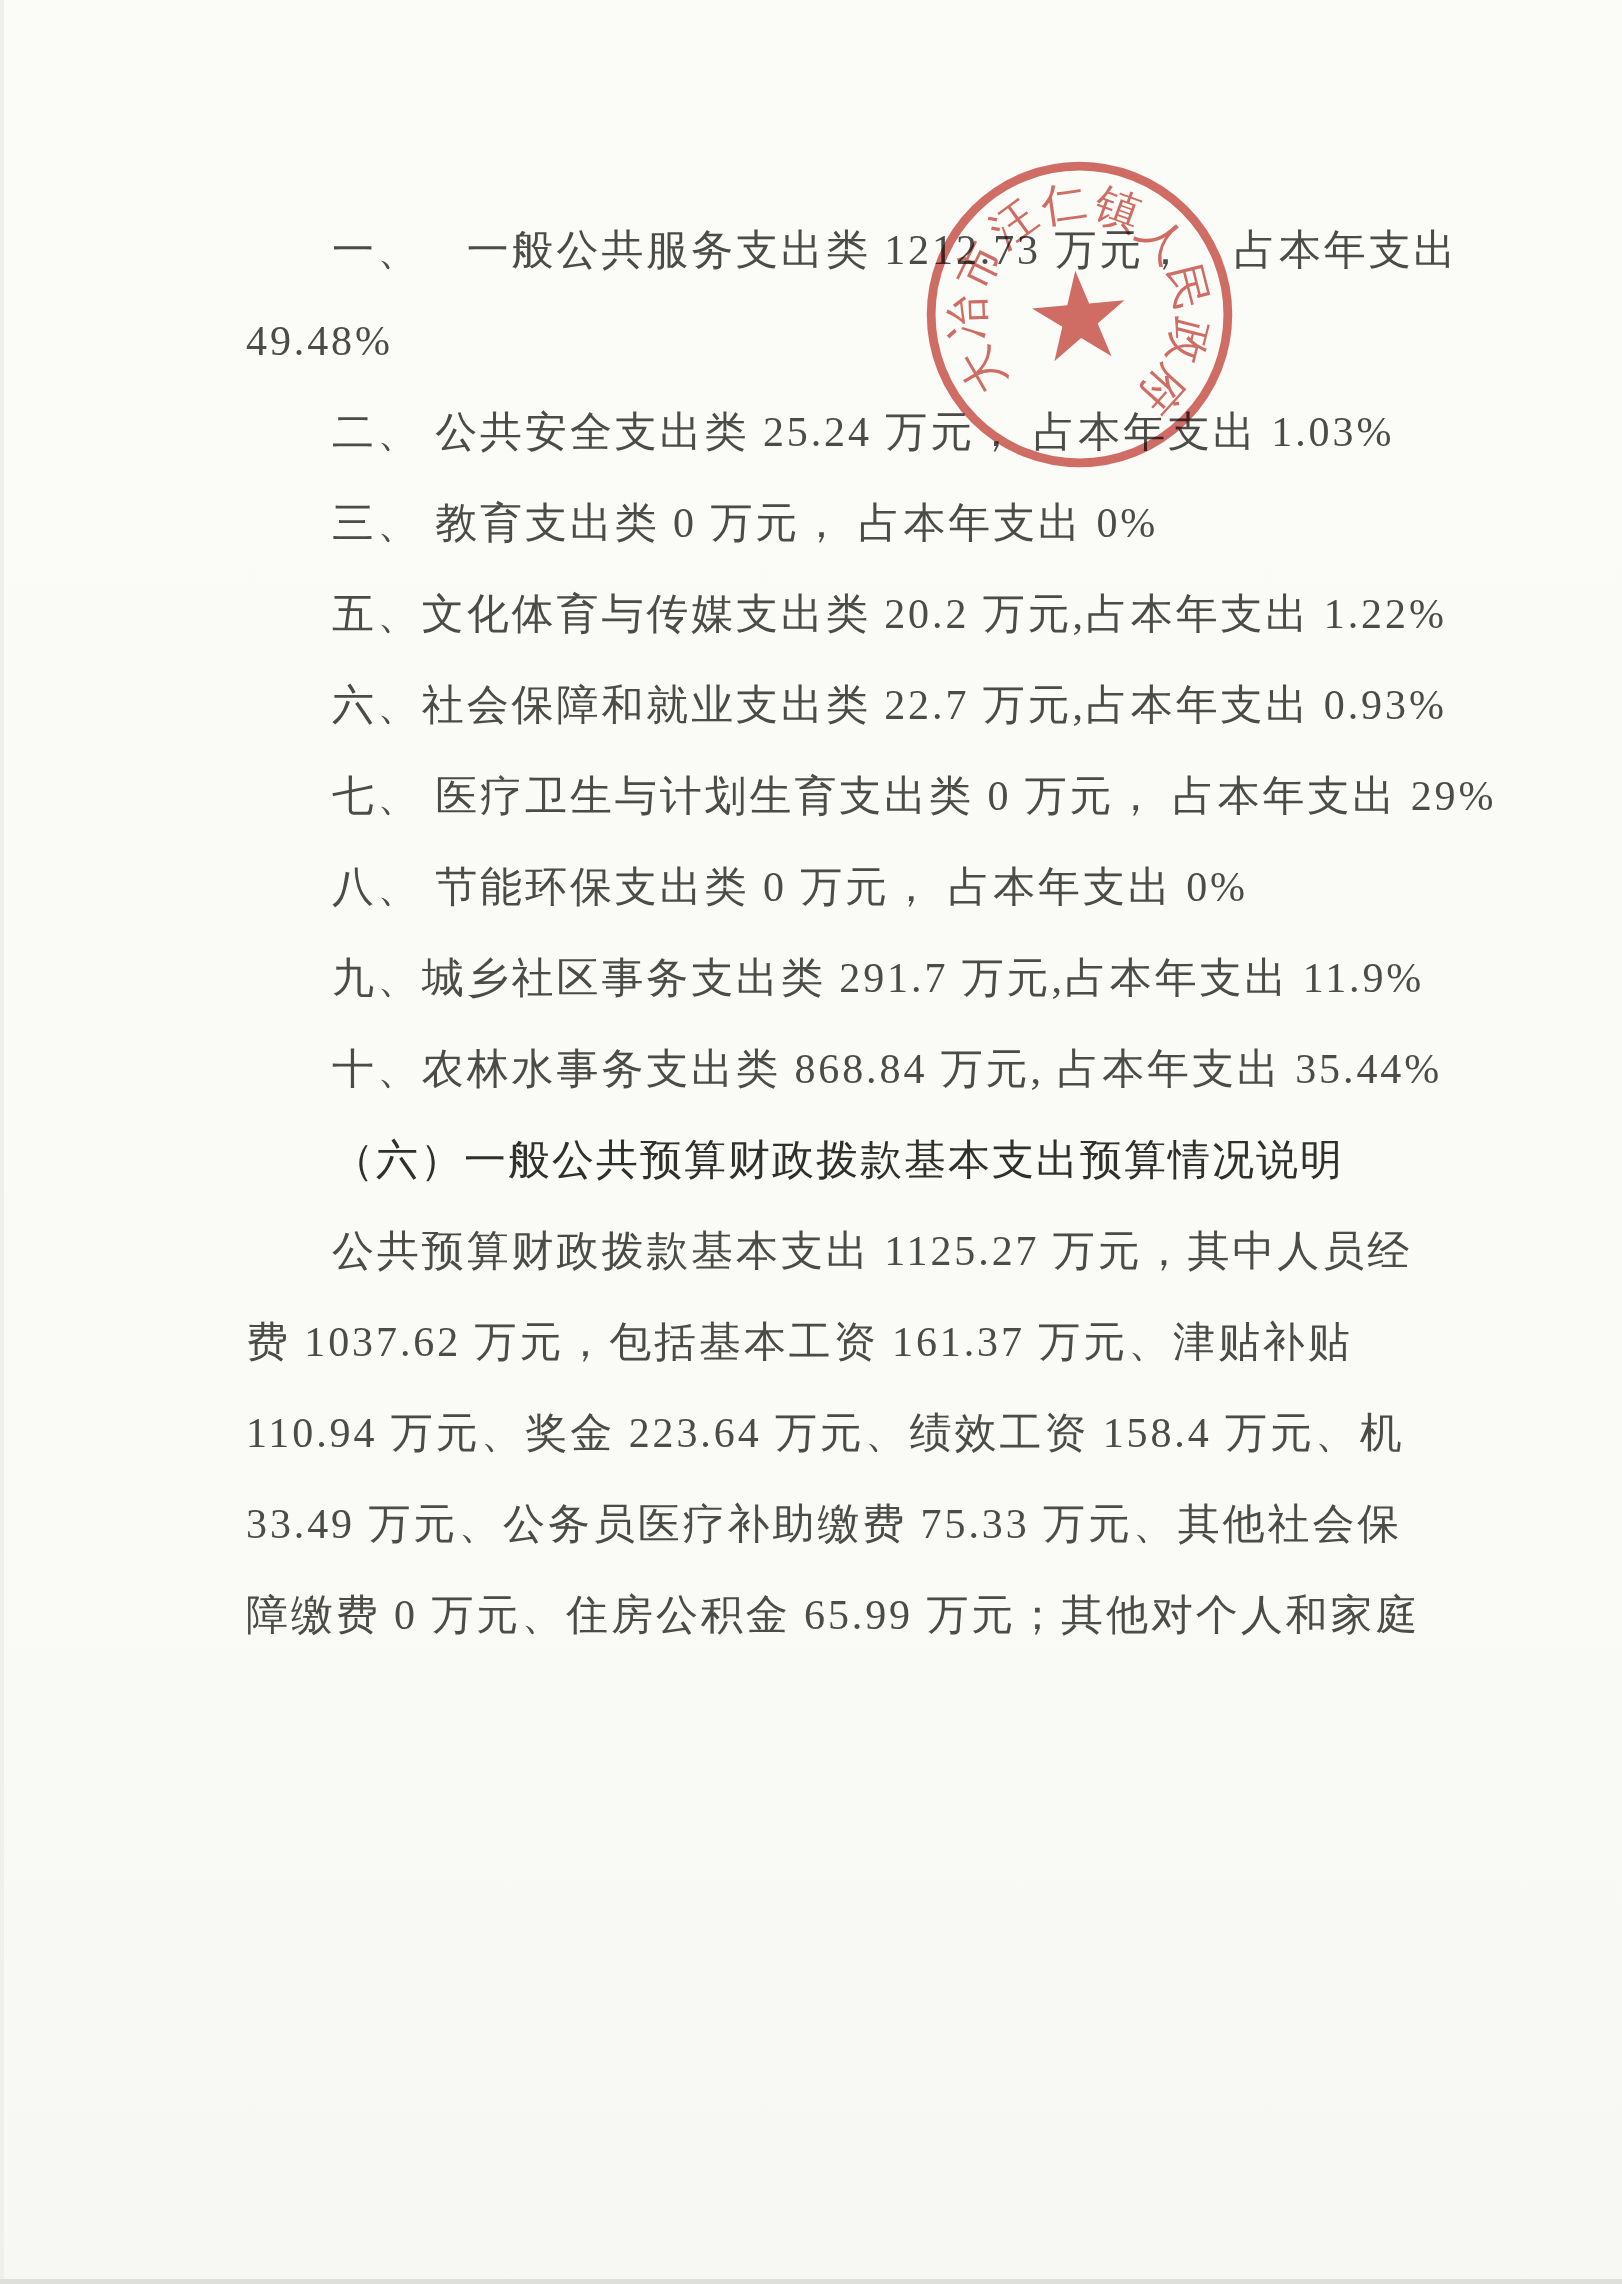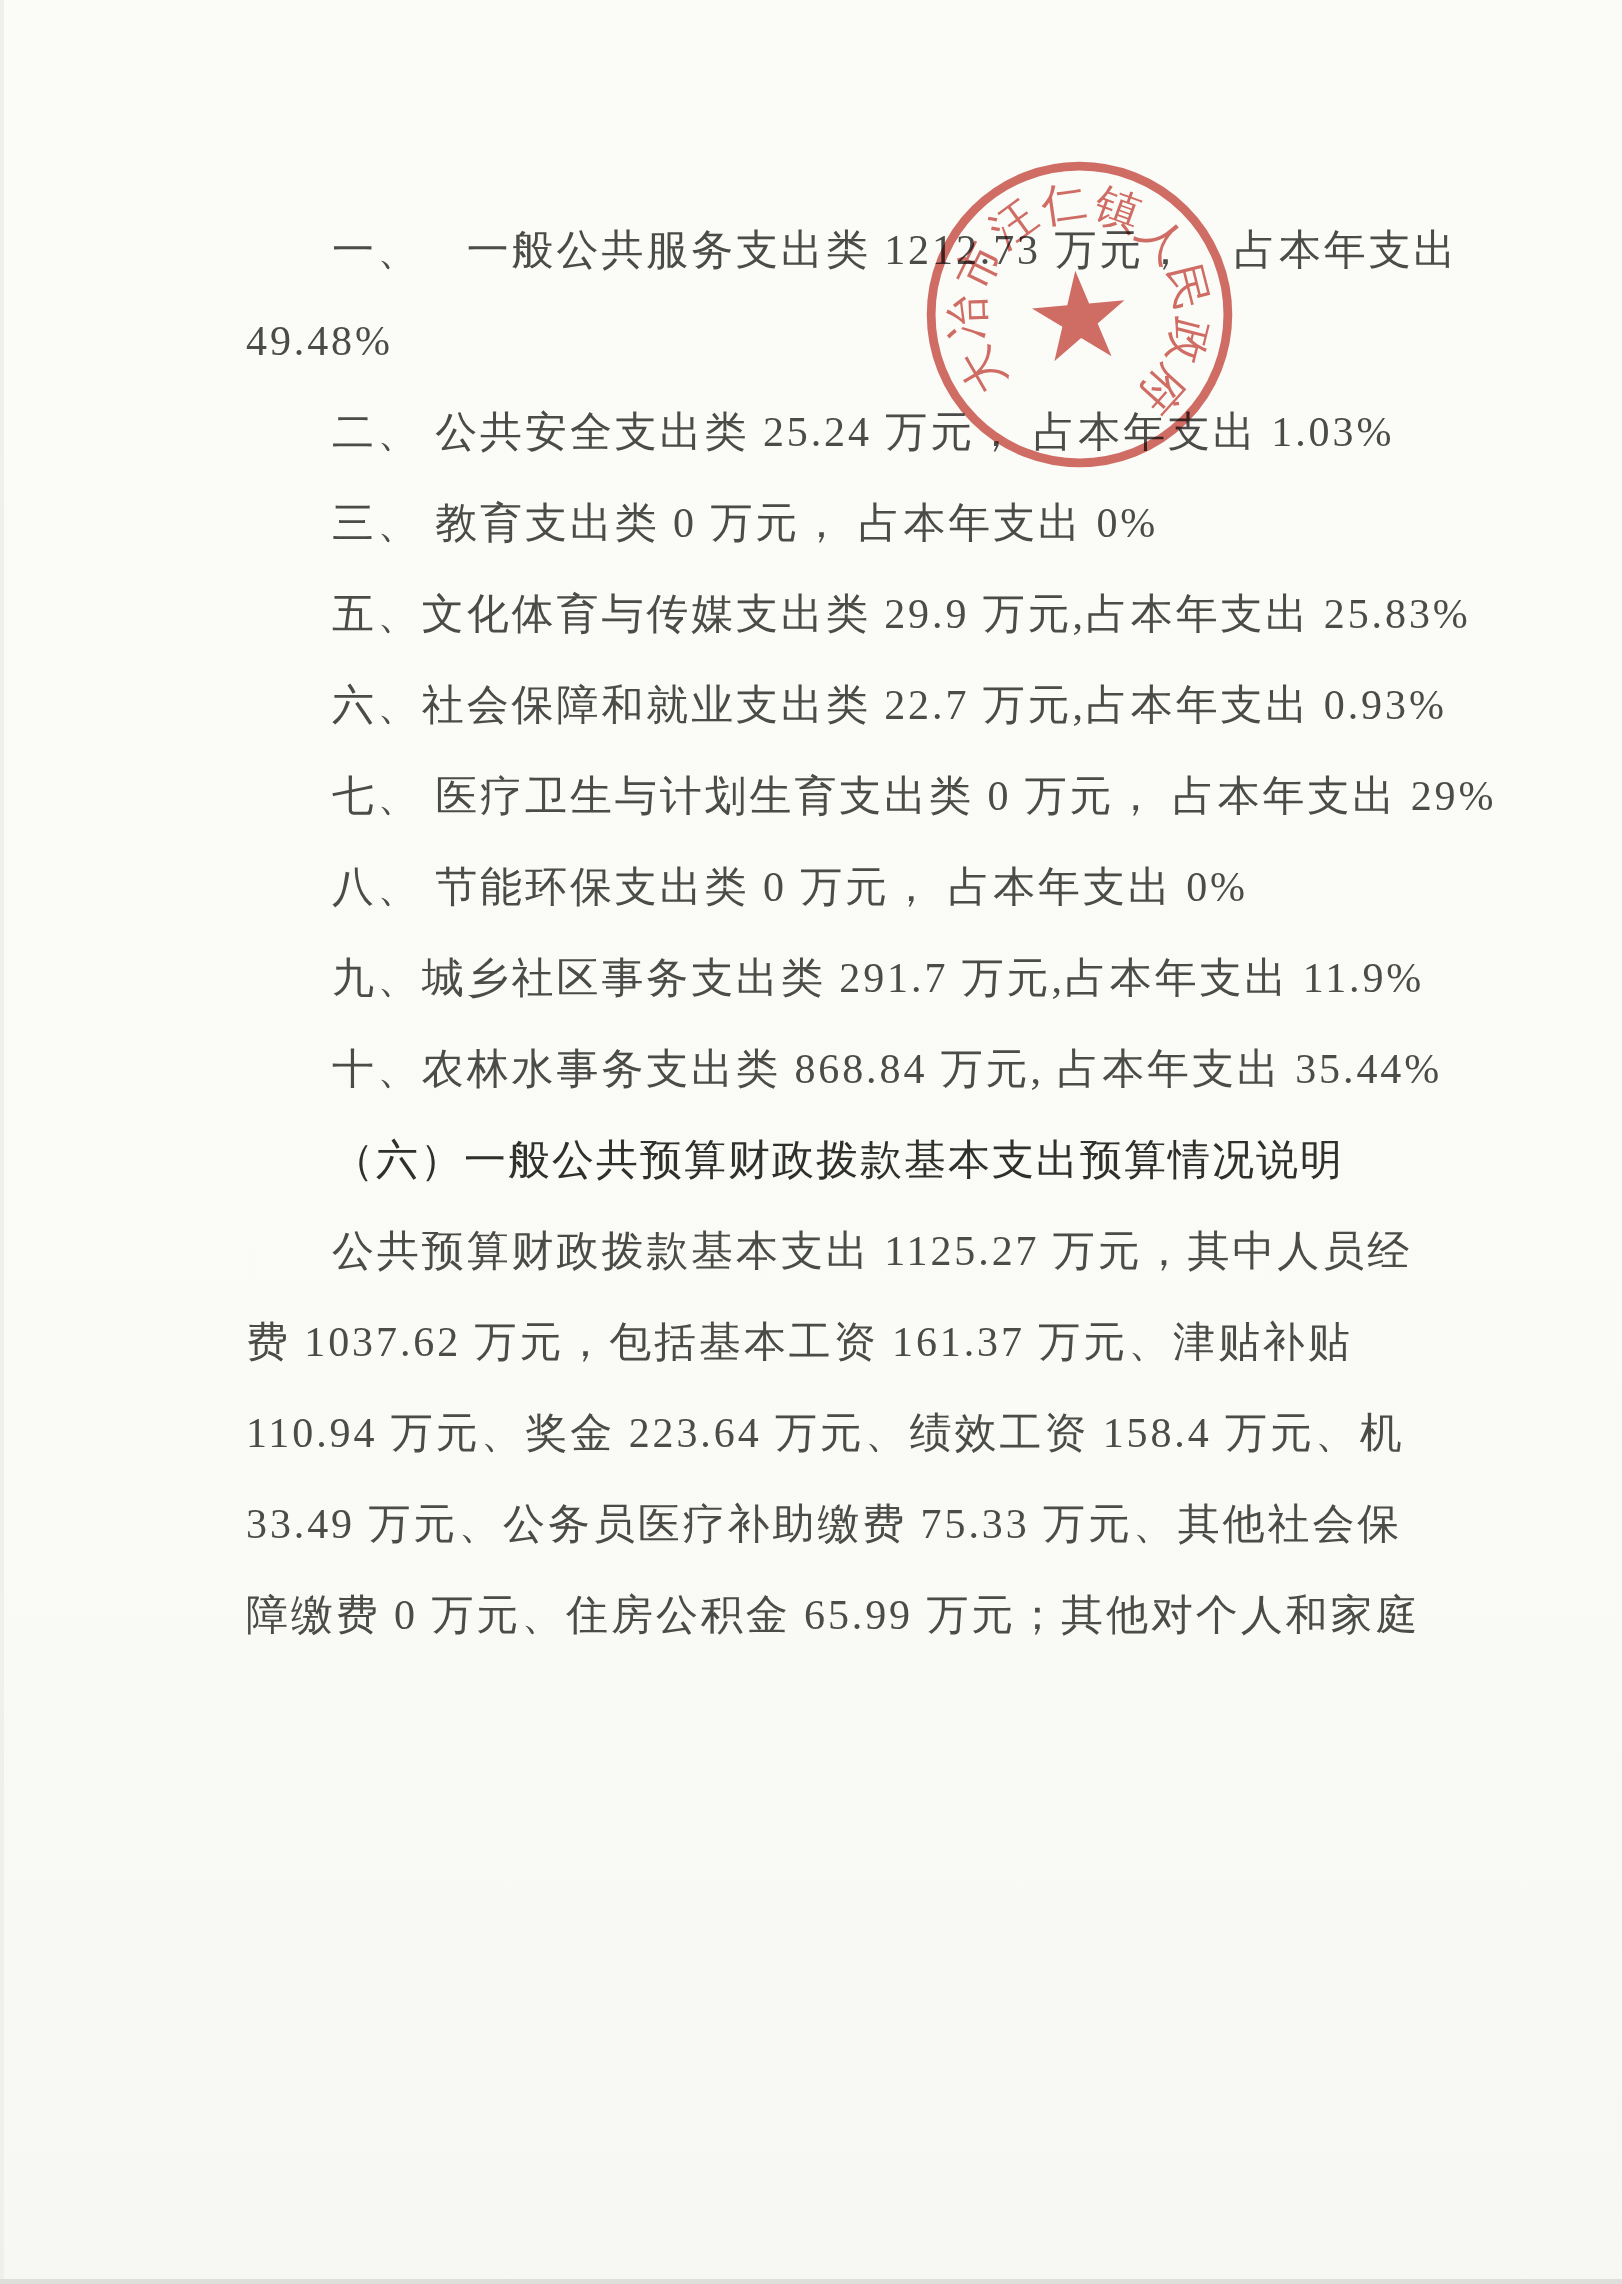--- a/index.html
+++ b/index.html
@@ -73,21 +73,21 @@
 
 <div class="page">
 
   <div class="scan-edge-left"></div>
 
   <div class="text-block" id="doc-lines">
       <div class="line indent">一、　一般公共服务支出类 1212.73 万元，　占本年支出</div>
       <div class="line">49.48%</div>
       <div class="line indent">二、 公共安全支出类 25.24 万元， 占本年支出 1.03%</div>
       <div class="line indent">三、 教育支出类 0 万元， 占本年支出 0%</div>
-      <div class="line indent">五、文化体育与传媒支出类 29.9 万元,占本年支出 25.83%</div>
+      <div class="line indent">五、文化体育与传媒支出类 20.2 万元,占本年支出 1.22%</div>
       <div class="line indent">六、社会保障和就业支出类 22.7 万元,占本年支出 0.93%</div>
       <div class="line indent">七、 医疗卫生与计划生育支出类 0 万元， 占本年支出 29%</div>
       <div class="line indent">八、 节能环保支出类 0 万元， 占本年支出 0%</div>
       <div class="line indent">九、城乡社区事务支出类 291.7 万元,占本年支出 11.9%</div>
       <div class="line indent">十、农林水事务支出类 868.84 万元, 占本年支出 35.44%</div>
       <div class="line indent bold">（六）一般公共预算财政拨款基本支出预算情况说明</div>
       <div class="line indent">公共预算财政拨款基本支出 1125.27 万元，其中人员经</div>
       <div class="line">费 1037.62 万元，包括基本工资 161.37 万元、津贴补贴</div>
       <div class="line">110.94 万元、奖金 223.64 万元、绩效工资 158.4 万元、机</div>
       <div class="line">33.49 万元、公务员医疗补助缴费 75.33 万元、其他社会保</div>

